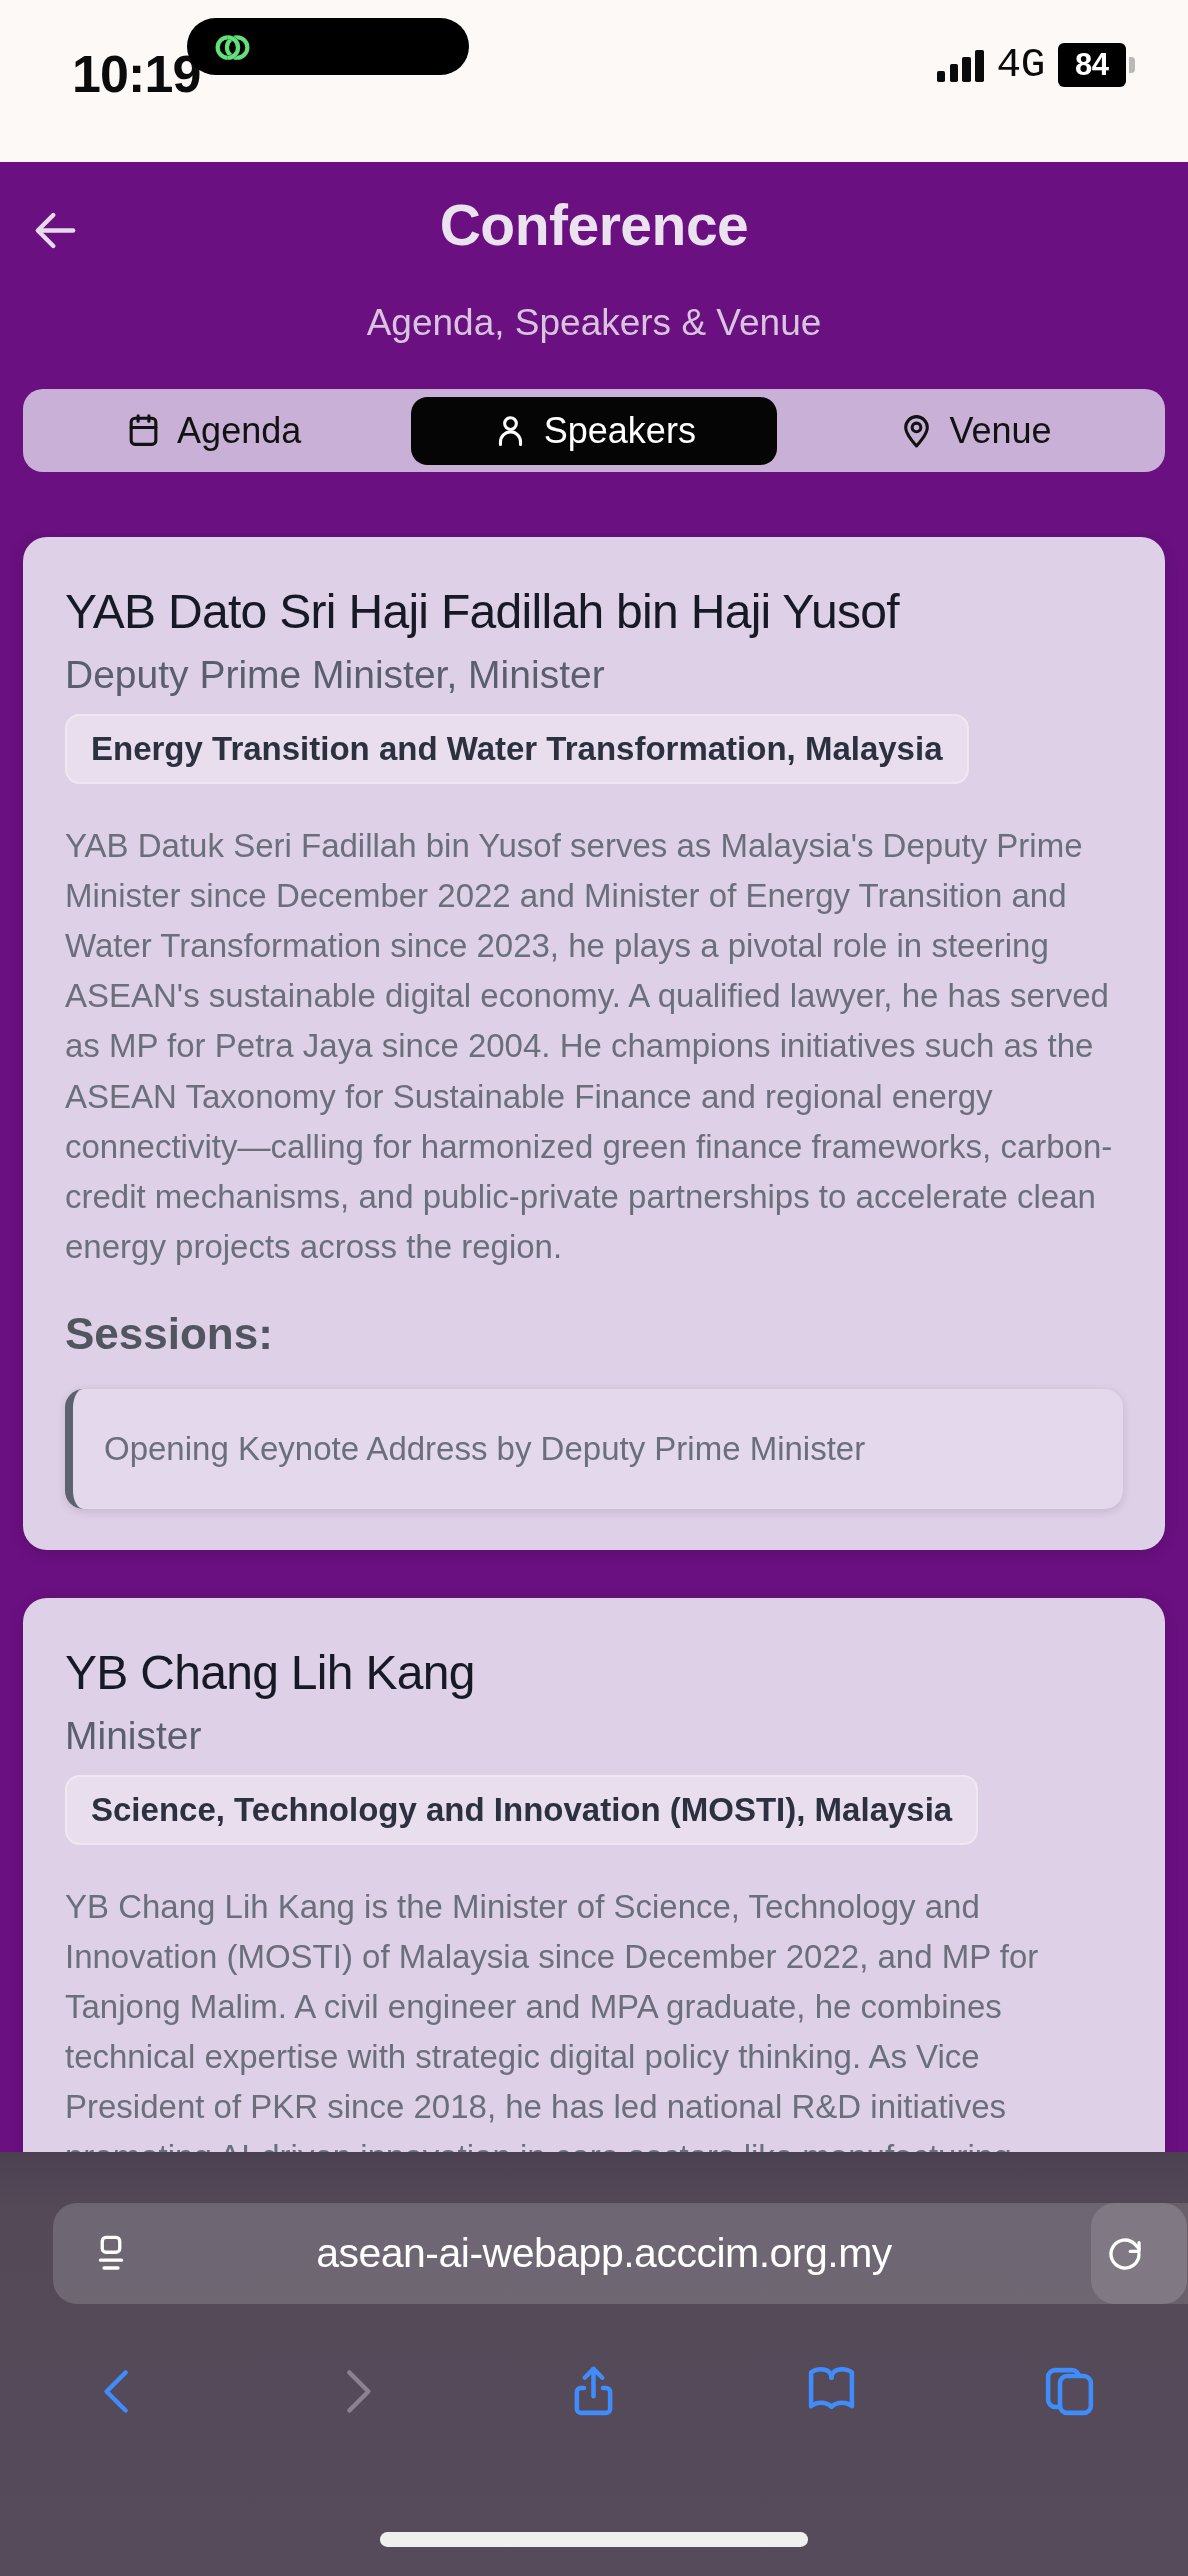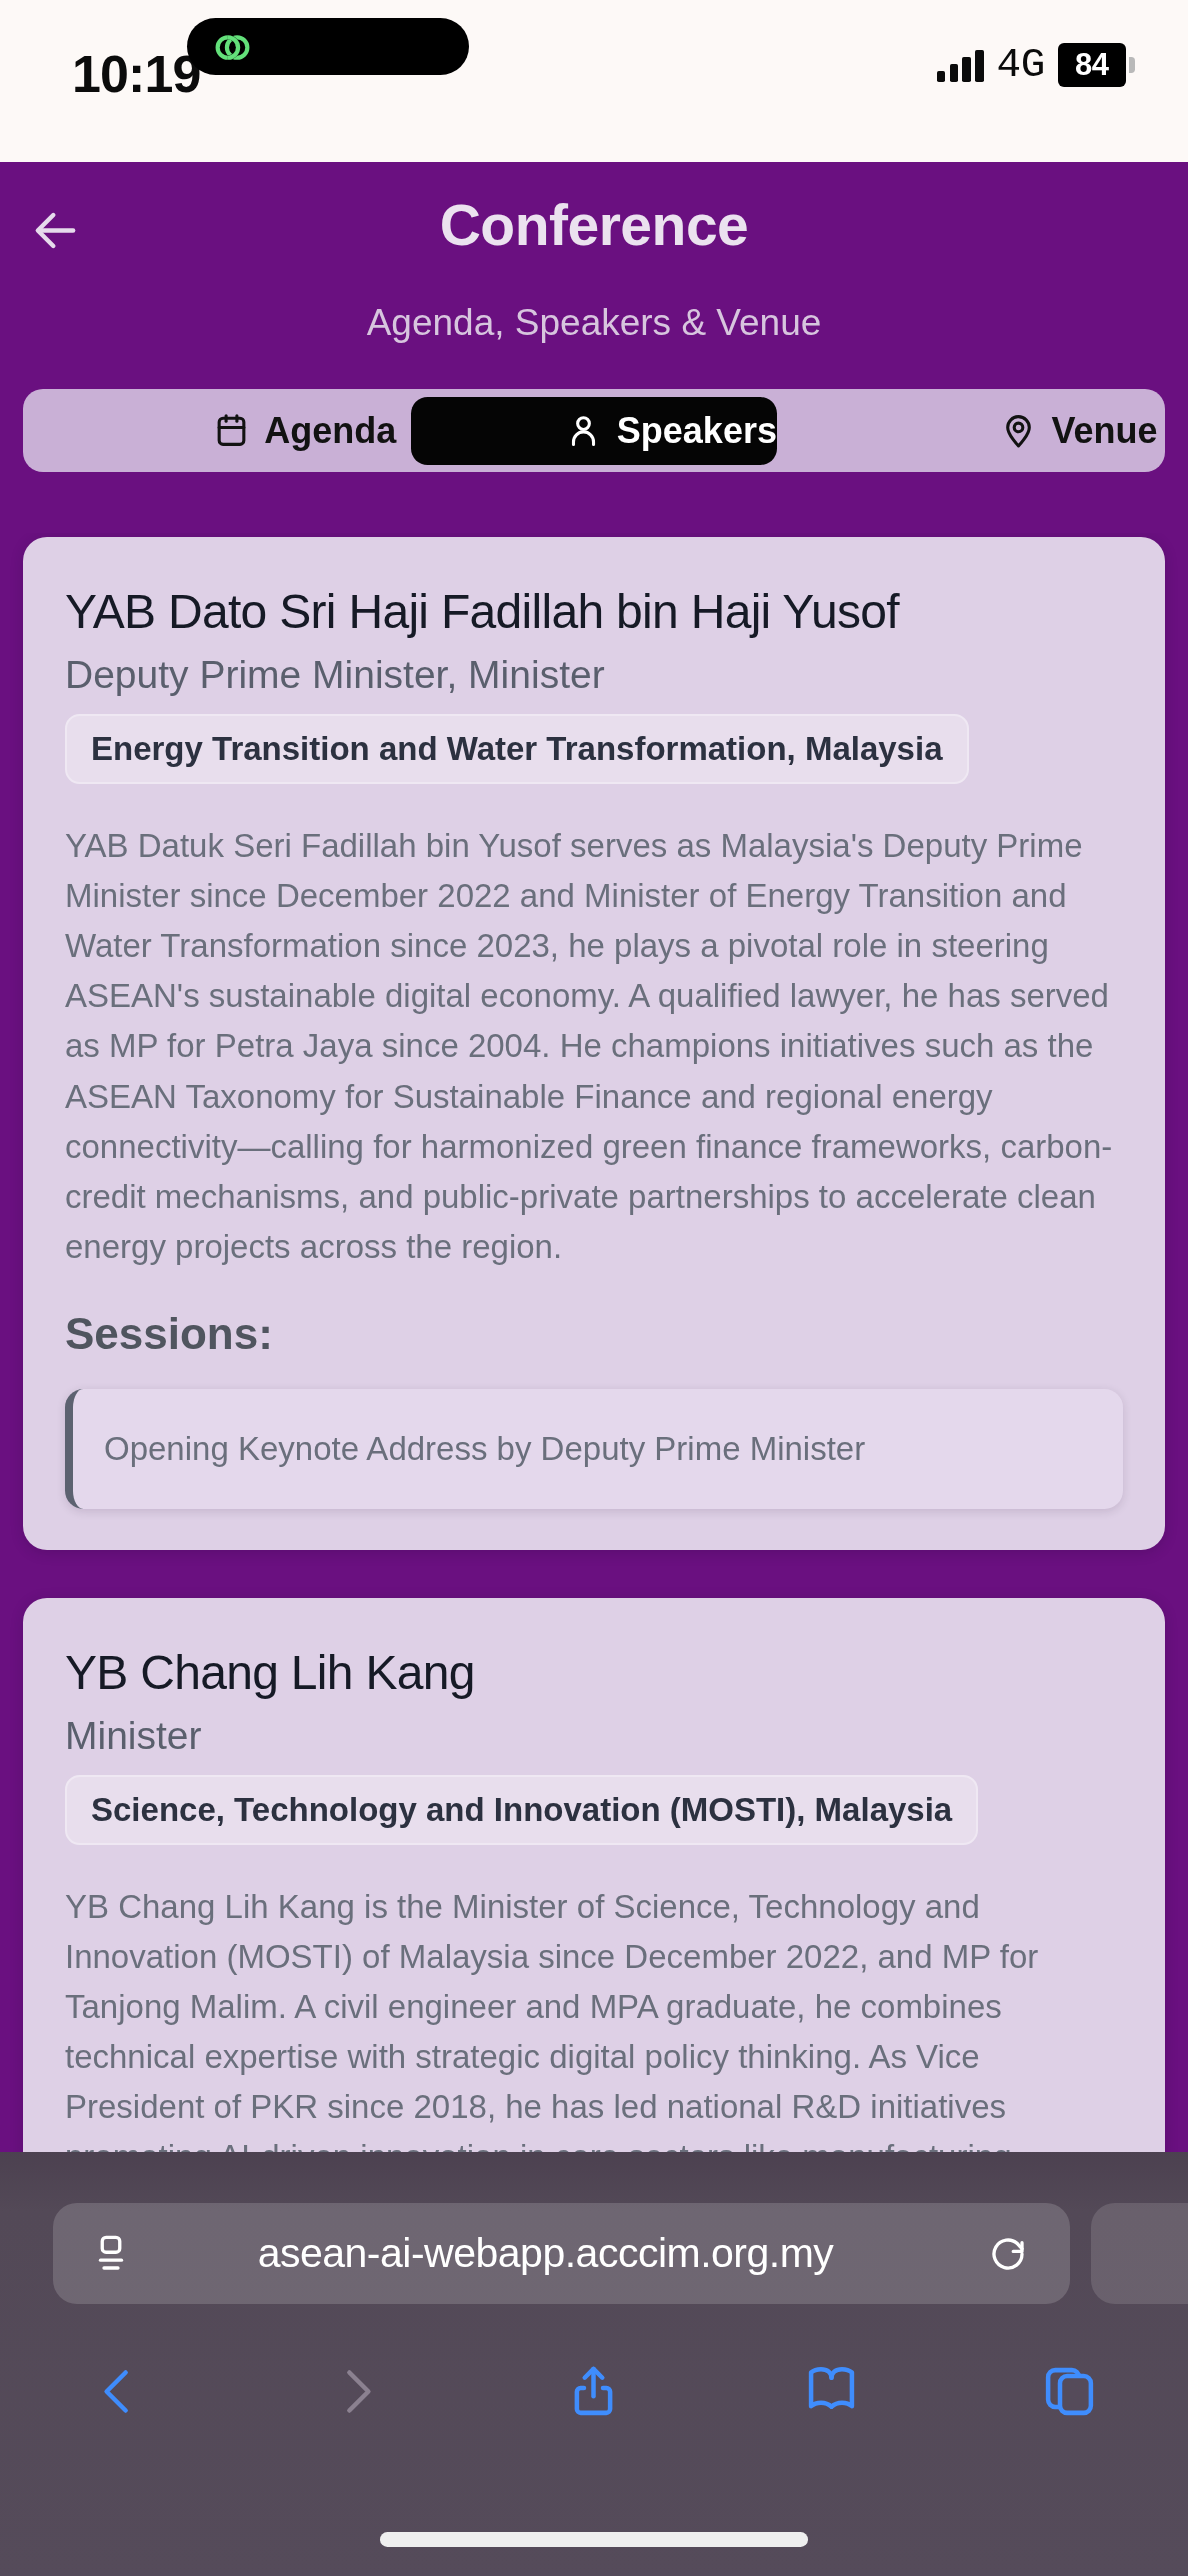--- a/index.html
+++ b/index.html
@@ -61,22 +61,22 @@
   .page-sub{
     position:absolute; top:140px; left:0; width:1188px; text-align:center;
     font-size:37px; font-weight:400; color:#d7c5de;
   }
   .tabbar{
     position:absolute; left:23px; top:227px; width:1142px; height:83px;
     background:#c9b0d6; border-radius:20px; display:flex; align-items:center;
   }
   .tab{
     flex:1; height:68px; margin:0 7.4px; border-radius:16.6px;
-    display:flex; align-items:center; justify-content:flex-end; gap:14.7px;
-    font-size:36px; font-weight:700; color:#121212; cursor:pointer;
+    display:flex; align-items:center; justify-content:center; gap:14.7px;
+    font-size:36px; font-weight:400; color:#121212; cursor:pointer;
   }
   .tab.active{ background:#050505; color:#ffffff; }
   .tab .ti{ display:flex; align-items:center; }
 
   
   .content{
     position:absolute; top:533px; left:0; width:1188px; height:1619px;
     background:#6a1080; overflow:hidden;
   }
   .card{
@@ -113,21 +113,21 @@
   }
 
   
   .safari{
     position:absolute; left:0; top:2152px; width:1188px; height:424px;
     background:linear-gradient(to bottom,#4c4150 0%,#534957 14%,#554b5a 100%);
     z-index:50;
   }
   .urlrow{ position:absolute; top:51px; left:0; width:1188px; height:101px; }
   .urlbar{
-    position:absolute; left:53px; top:0; width:1017px; height:101px;
+    position:absolute; left:53px; top:0; width:1134px; height:101px;
     background:rgba(255,255,255,.16); border-radius:24px;
     display:flex; align-items:center;
   }
   .aa-icon{ margin-left:33px; width:50px; display:flex; justify-content:center; }
   .url-text{
     flex:1; text-align:center; font-size:41px; color:#ffffff;
     letter-spacing:-0.5px; margin-left:-28px;
   }
   .reload{ margin-right:37px; width:50px; display:flex; justify-content:center; }
   .tabpeek{

